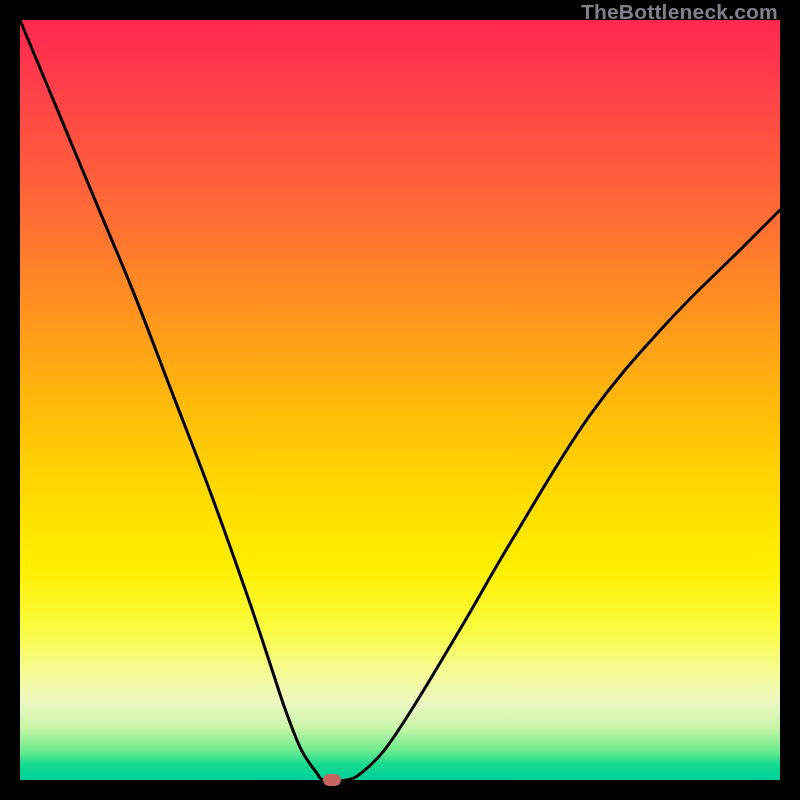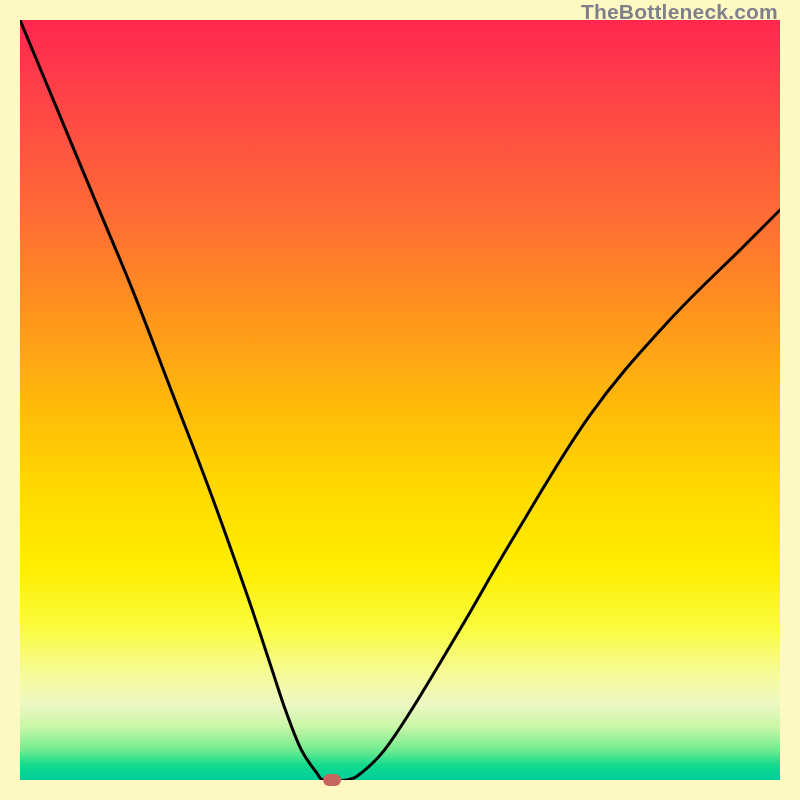--- a/index.html
+++ b/index.html
@@ -6,21 +6,21 @@
     margin: 0;
     padding: 0;
     width: 800px;
     height: 800px;
     overflow: hidden;
   }
   .container {
     position: relative;
     width: 800px;
     height: 800px;
-    background: #fef9c3;
+    background: #000000;
   }
   .plot-area {
     position: absolute;
     left: 20px;
     top: 20px;
     width: 760px;
     height: 760px;
     background: linear-gradient(to bottom,
       #ff274e 0%,
       #ff3d4a 8%,

